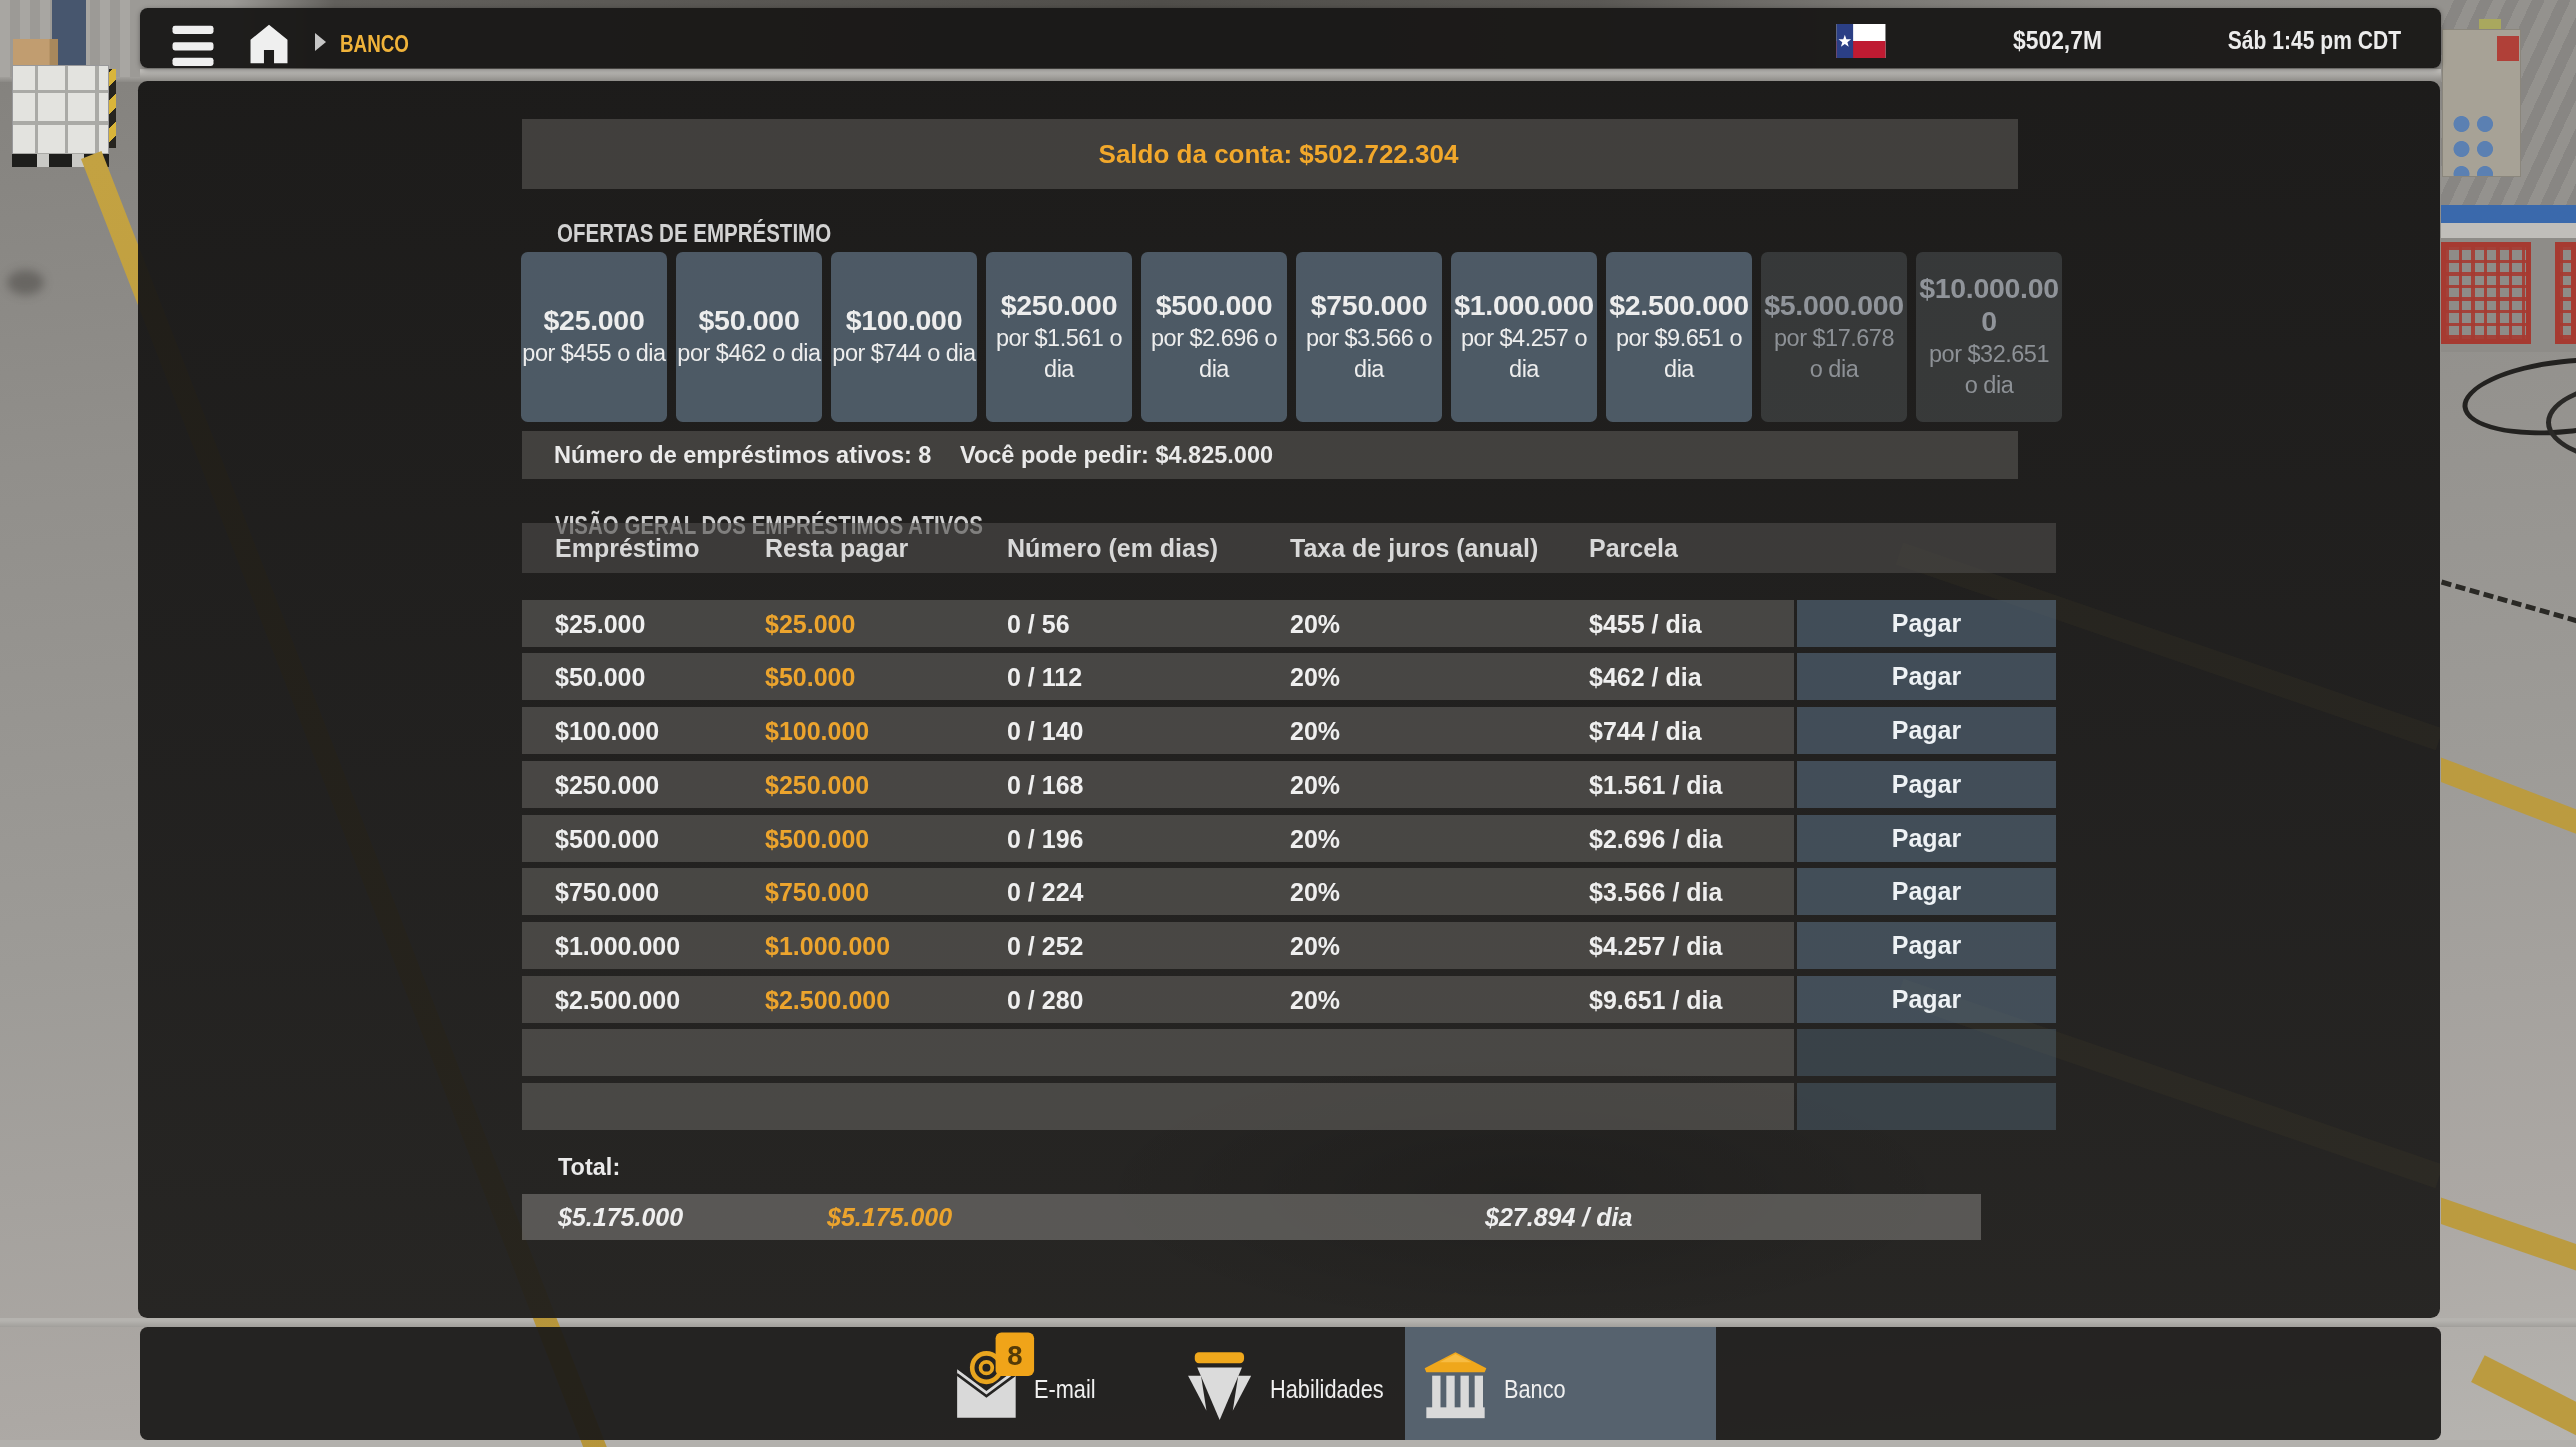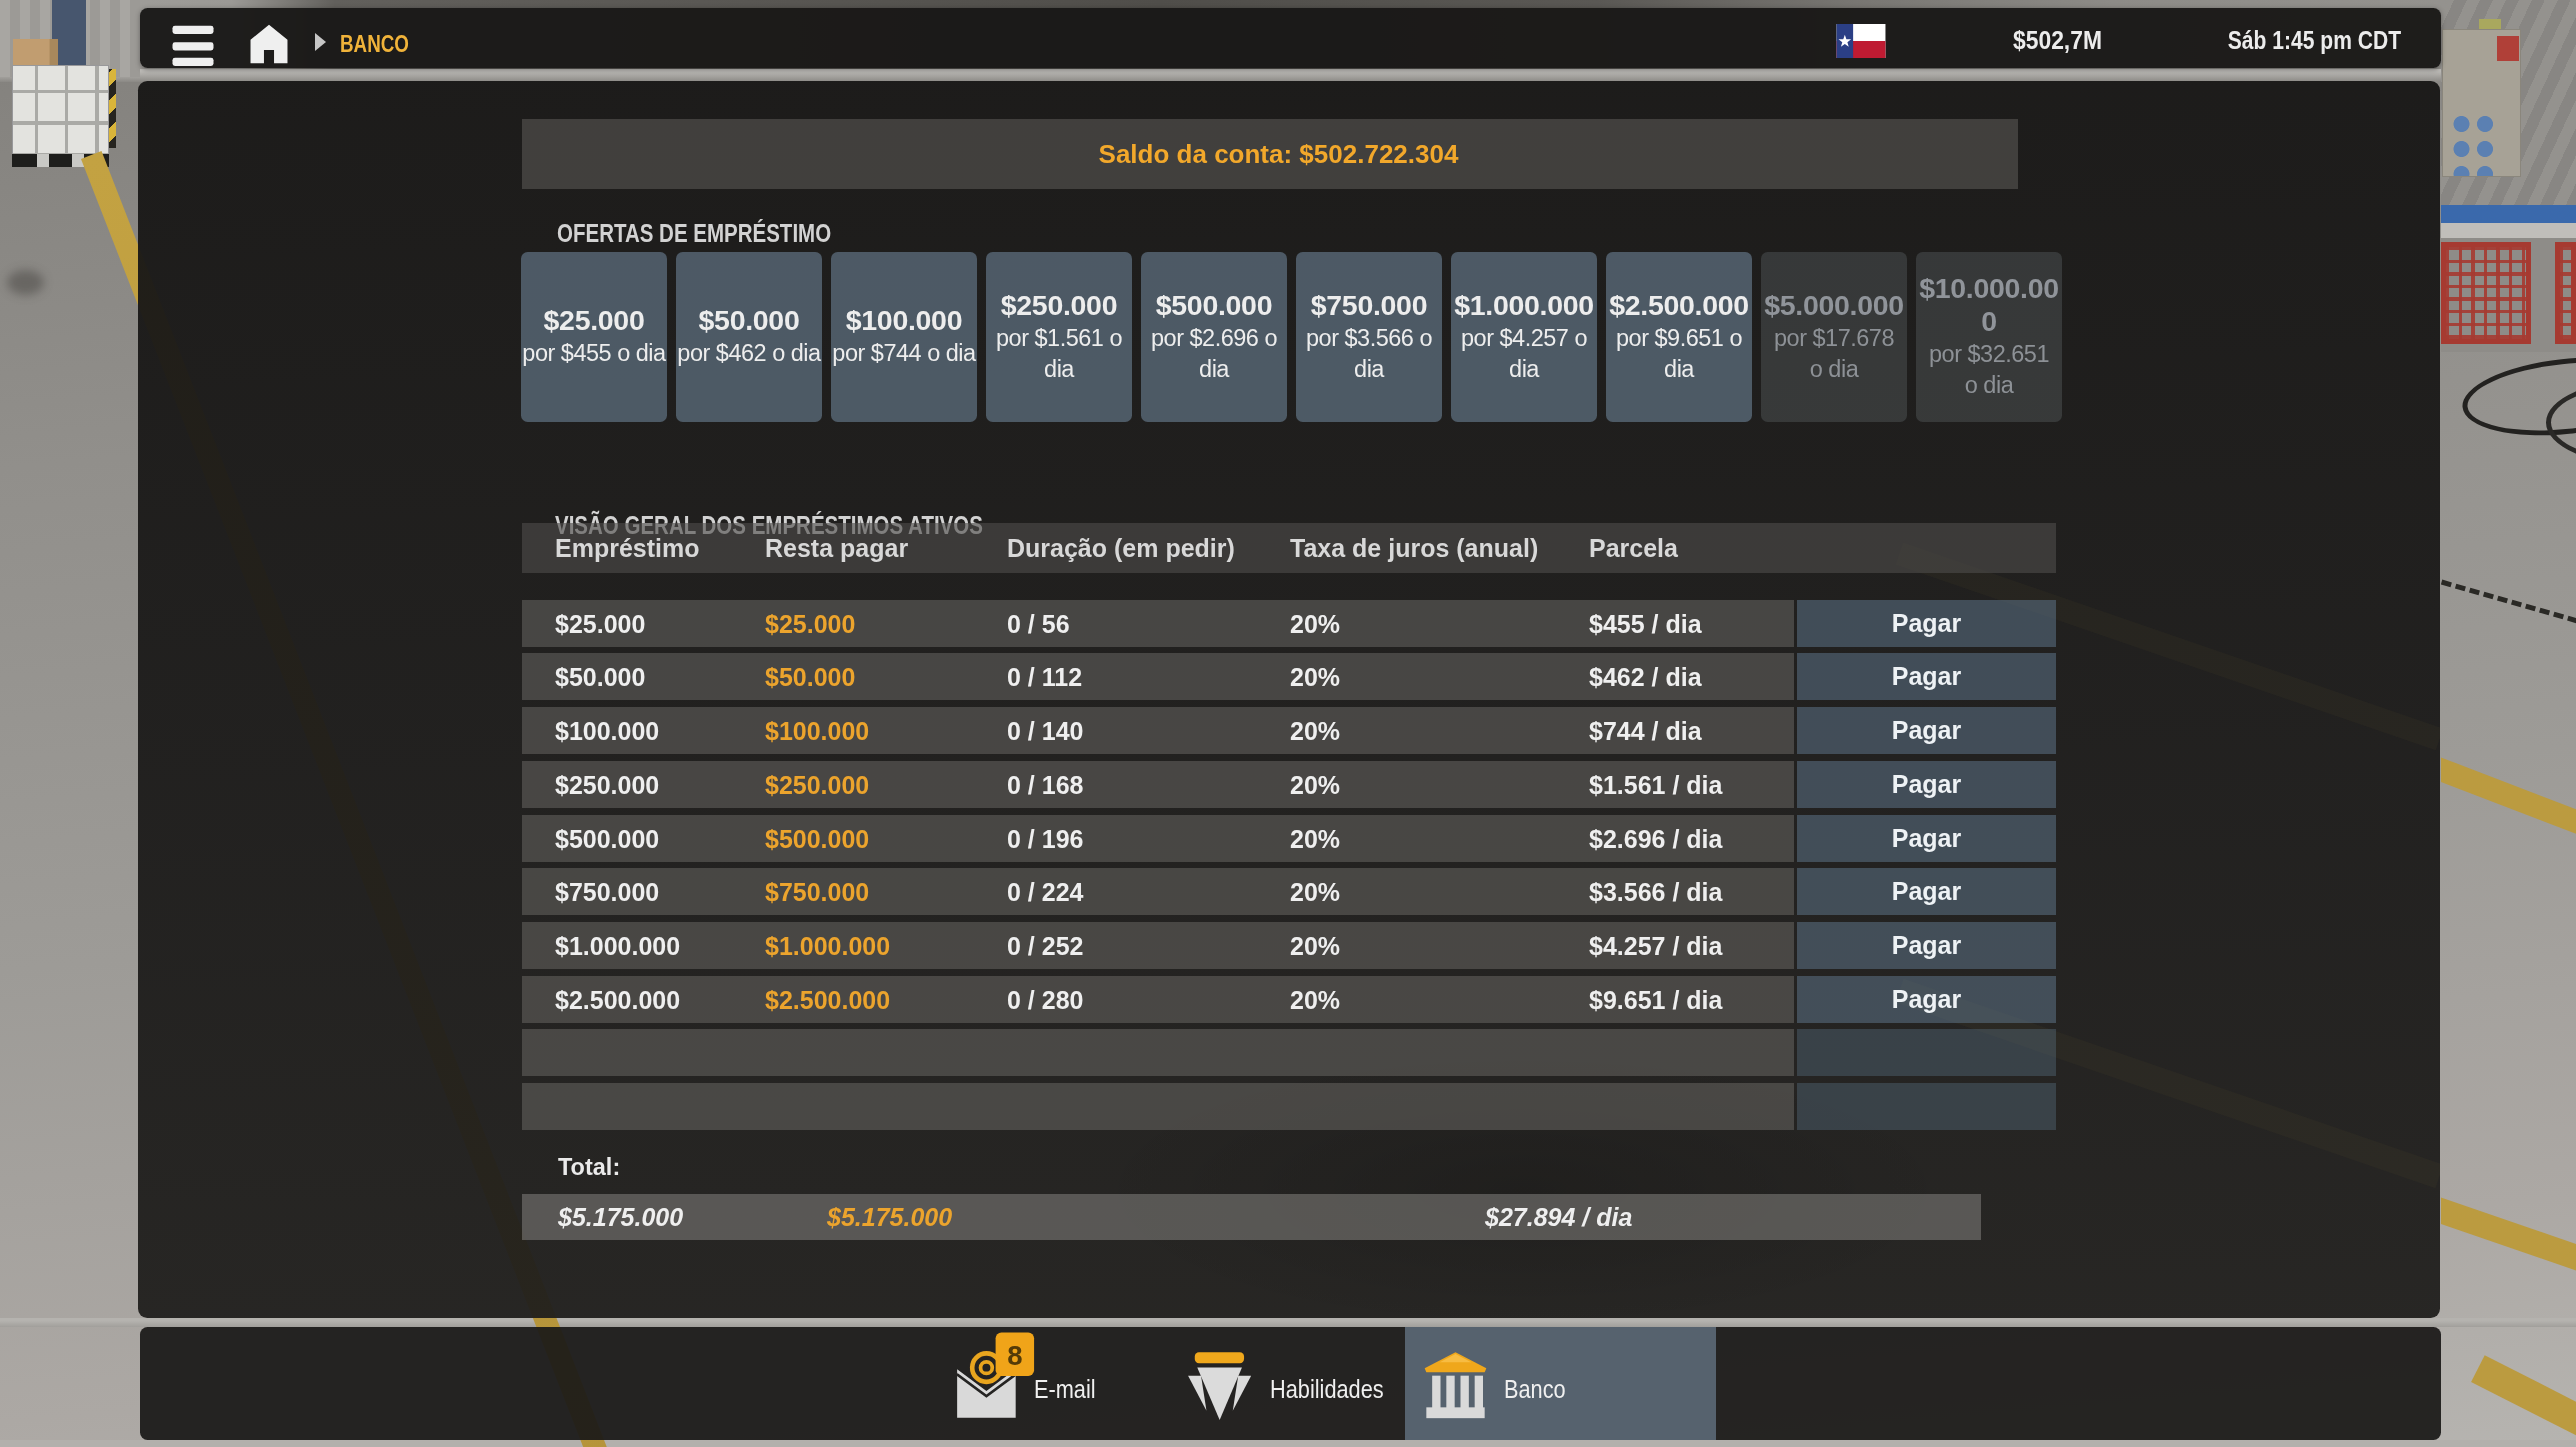--- a/index.html
+++ b/index.html
@@ -226,25 +226,29 @@
       <div><b>$5.000.000</b></div>
       <div>por $17.678</div>
       <div>o dia</div>
     </div>
   <div class="card off" style="left:1778px">
       <div><b>$10.000.00</b></div>
       <div><b>0</b></div>
       <div>por $32.651</div>
       <div>o dia</div>
     </div>
+  <div id="numbar">
+    <span style="left:32px">Número de empréstimos ativos: 8</span>
+    <span style="left:438px">Você pode pedir: $4.825.000</span>
+  </div>
   <div class="sech" id="h2">VISÃO GERAL DOS EMPRÉSTIMOS ATIVOS</div>
   <div id="thead">
     <span class="c1">Empréstimo</span>
       <span class="c2" style="color:#d8d8d8">Resta pagar</span>
-    <span class="c3">Duração (em pedir)</span>
+    <span class="c3">Número (em dias)</span>
       <span class="c4">Taxa de juros (anual)</span>
     <span class="c5">Parcela</span>
   </div>
   <div class="row" style="top:519px">
       <span class="c1">$25.000</span>
       <span class="c2">$25.000</span>
       <span class="c3">0 / 56</span>
       <span class="c4">20%</span>
       <span class="c5">$455 / dia</span>
     </div>

